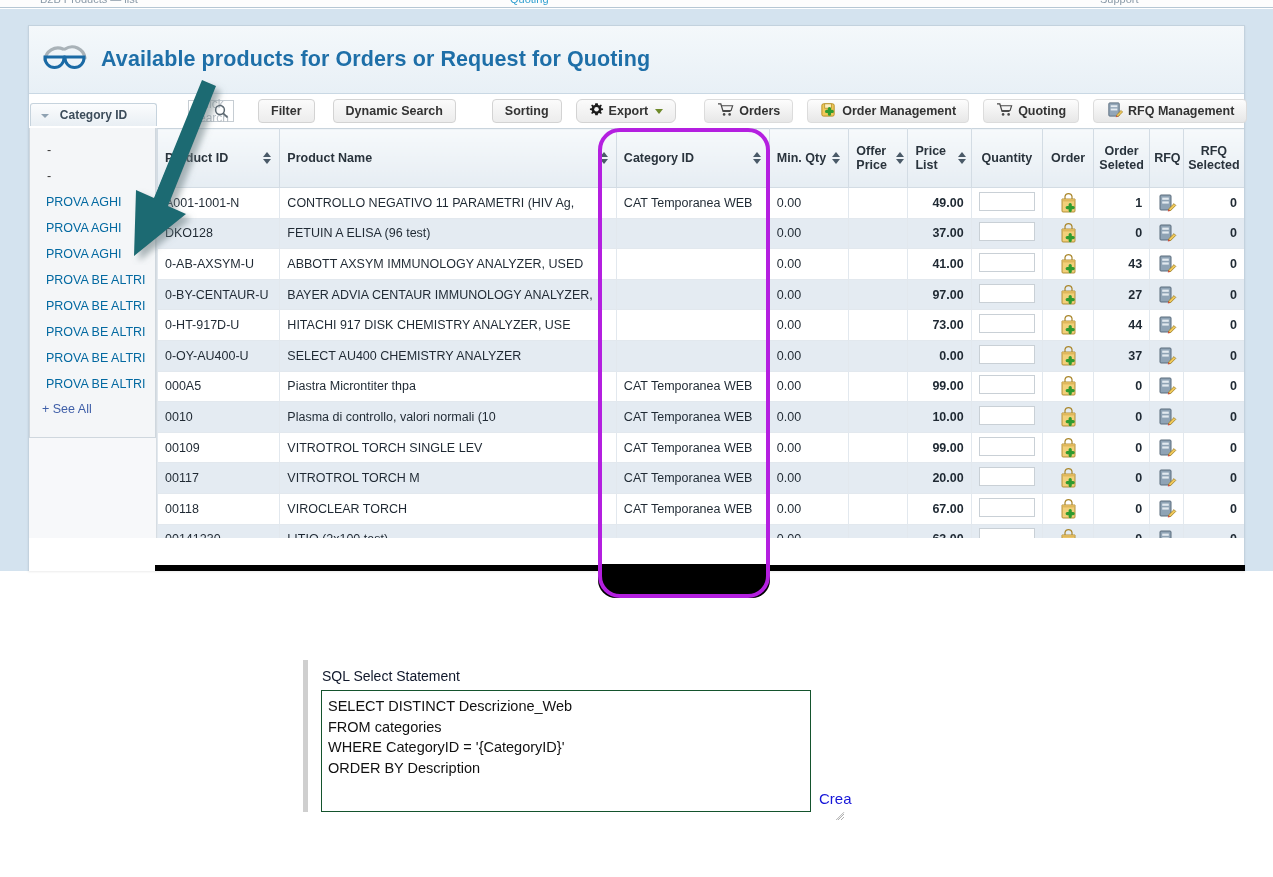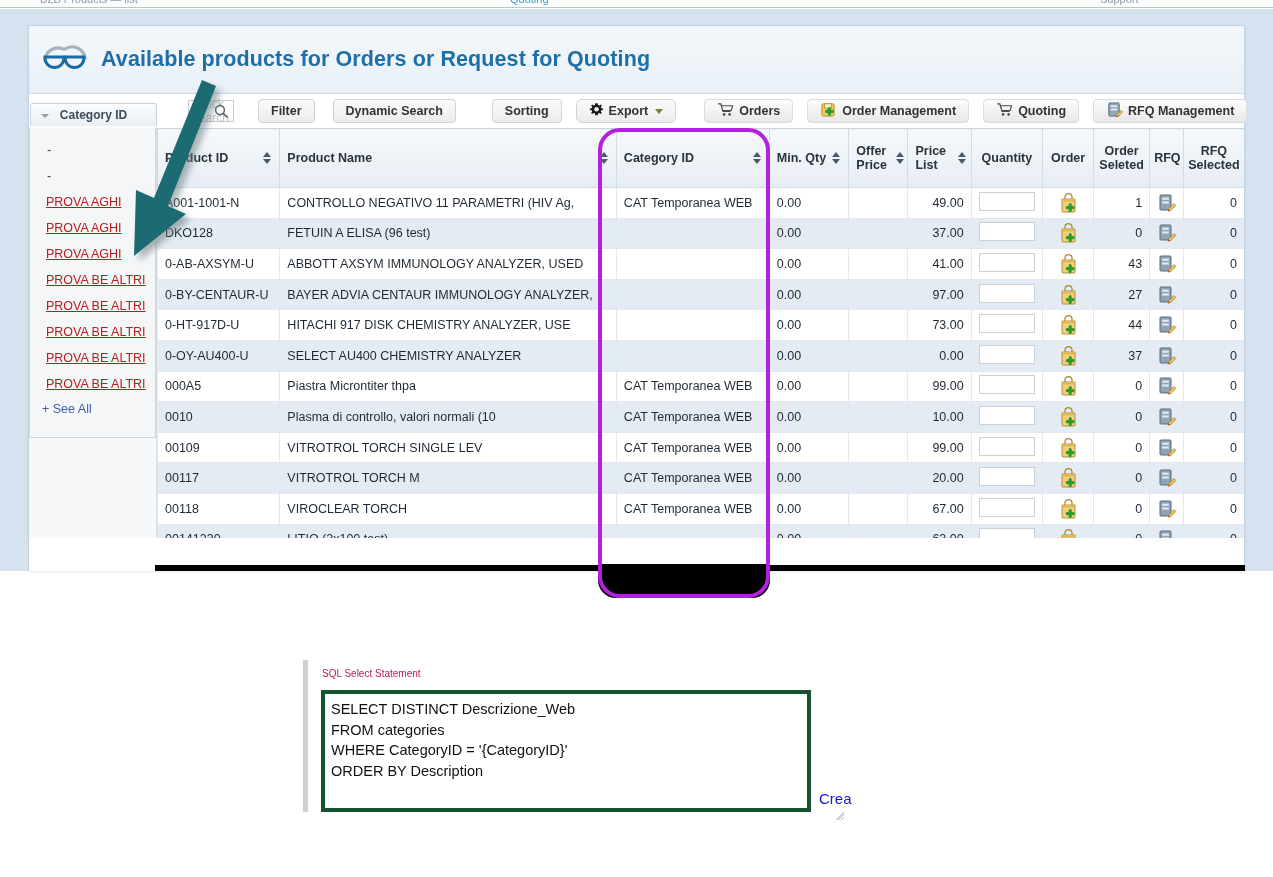--- a/index.html
+++ b/index.html
@@ -93,21 +93,21 @@
     position: relative;
   }
   .sidebar-inner {
     border: 1px solid #cfd7de; border-top: none; background: #f4f6f8;
     height: 310px; padding: 10px 0 0 0;
   }
   .cat-item {
     font-size: 12.5px; color: #2a4b86; padding: 2px 0 2px 16px;
     line-height: 21px; height: 26px;
   }
-  .cat-item a { color: #b91c1c; text-decoration: underline; cursor: pointer; }
+  .cat-item a { color: #0369a1; cursor: pointer; }
   .cat-item.dash { color: #333; text-decoration: none; padding-left: 17px; }
   .see-all { font-size: 12.5px; color: #3f5fa8; padding-left: 12px; margin-top: 4px; cursor: pointer; }
 
   
   .grid-wrap { flex: 1; overflow: hidden; position: relative; }
   table.grid { border-collapse: collapse; width: 1088px; table-layout: fixed; }
   table.grid th {
     background: linear-gradient(#f6f9fb, #e6edf3);
     border: 1px solid #d3dce4; border-top: 1px solid #c9d4dd;
     font-size: 12.5px; font-weight: bold; color: #29333c;
@@ -116,21 +116,21 @@
   }
   table.grid th.ctr { text-align: center; padding: 15px 4px; }
   table.grid th .thw { display: flex; align-items: center; justify-content: space-between; gap: 4px; }
   table.grid td {
     border: 1px solid #e2e8ee; font-size: 12.5px; color: #1f2933;
     height: 30.6px; padding: 0 7px; vertical-align: middle; white-space: nowrap;
     overflow: hidden;
   }
   table.grid tr.even td { background: #ffffff; }
   table.grid tr.odd  td { background: #e4ebf2; }
-  td.num { text-align: right; }
+  td.num { text-align: right; font-weight: bold; }
   td.ctr { text-align: center; }
   .qty-input {
     width: 56px; height: 19px; background: #fff; border: 1px solid #c9d0d6; display: inline-block;
   }
   .sorter { display:inline-block; width:9px; height:12px; position:relative; }
   .sorter::before, .sorter::after {
     content:""; position:absolute; left:0; width:0;height:0;
     border-left:4.5px solid transparent;border-right:4.5px solid transparent;
   }
   .sorter::before { top:0; border-bottom:5px solid #4a5a68; }
@@ -150,24 +150,24 @@
     position: absolute; left: 598px; top: 564px; width: 172px; height: 34px;
     background: #000; border-radius: 0 0 18px 18px; z-index: 35;
   }
   .black-strip {
     position: absolute; left: 155px; top: 565px; width: 1090px; height: 6px; background: #000; z-index: 30;
   }
 
   
   .sql-panel { position: absolute; left: 303px; top: 660px; width: 545px; height: 158px; }
   .sql-left-bar { position:absolute; left:0; top:0; width:5px; height:152px; background:#cfcfcf; }
-  .sql-label { position:absolute; left:19px; top:8px; font-size:10px; color:#be185d; }
+  .sql-label { position:absolute; left:19px; top:8px; font-size:14px; color:#0f172a; }
   .sql-box {
     position:absolute; left:18px; top:30px; width:490px; height:122px;
-    background:#fff; border:4px solid #14532d; padding:5px 6px;
+    background:#fff; border:1px solid #14532d; padding:5px 6px;
     font-size:14.5px; color:#111; line-height:20.5px; white-space:pre;
   }
   .sql-resize { position:absolute; right:3px; bottom:2px; width:9px; height:9px; }
   .sql-create { position:absolute; left:516px; top:130px; font-size:15px; color:#1616d8; white-space:nowrap; }
 </style>
 </head>
 <body>
 
 <div id="root">
 

